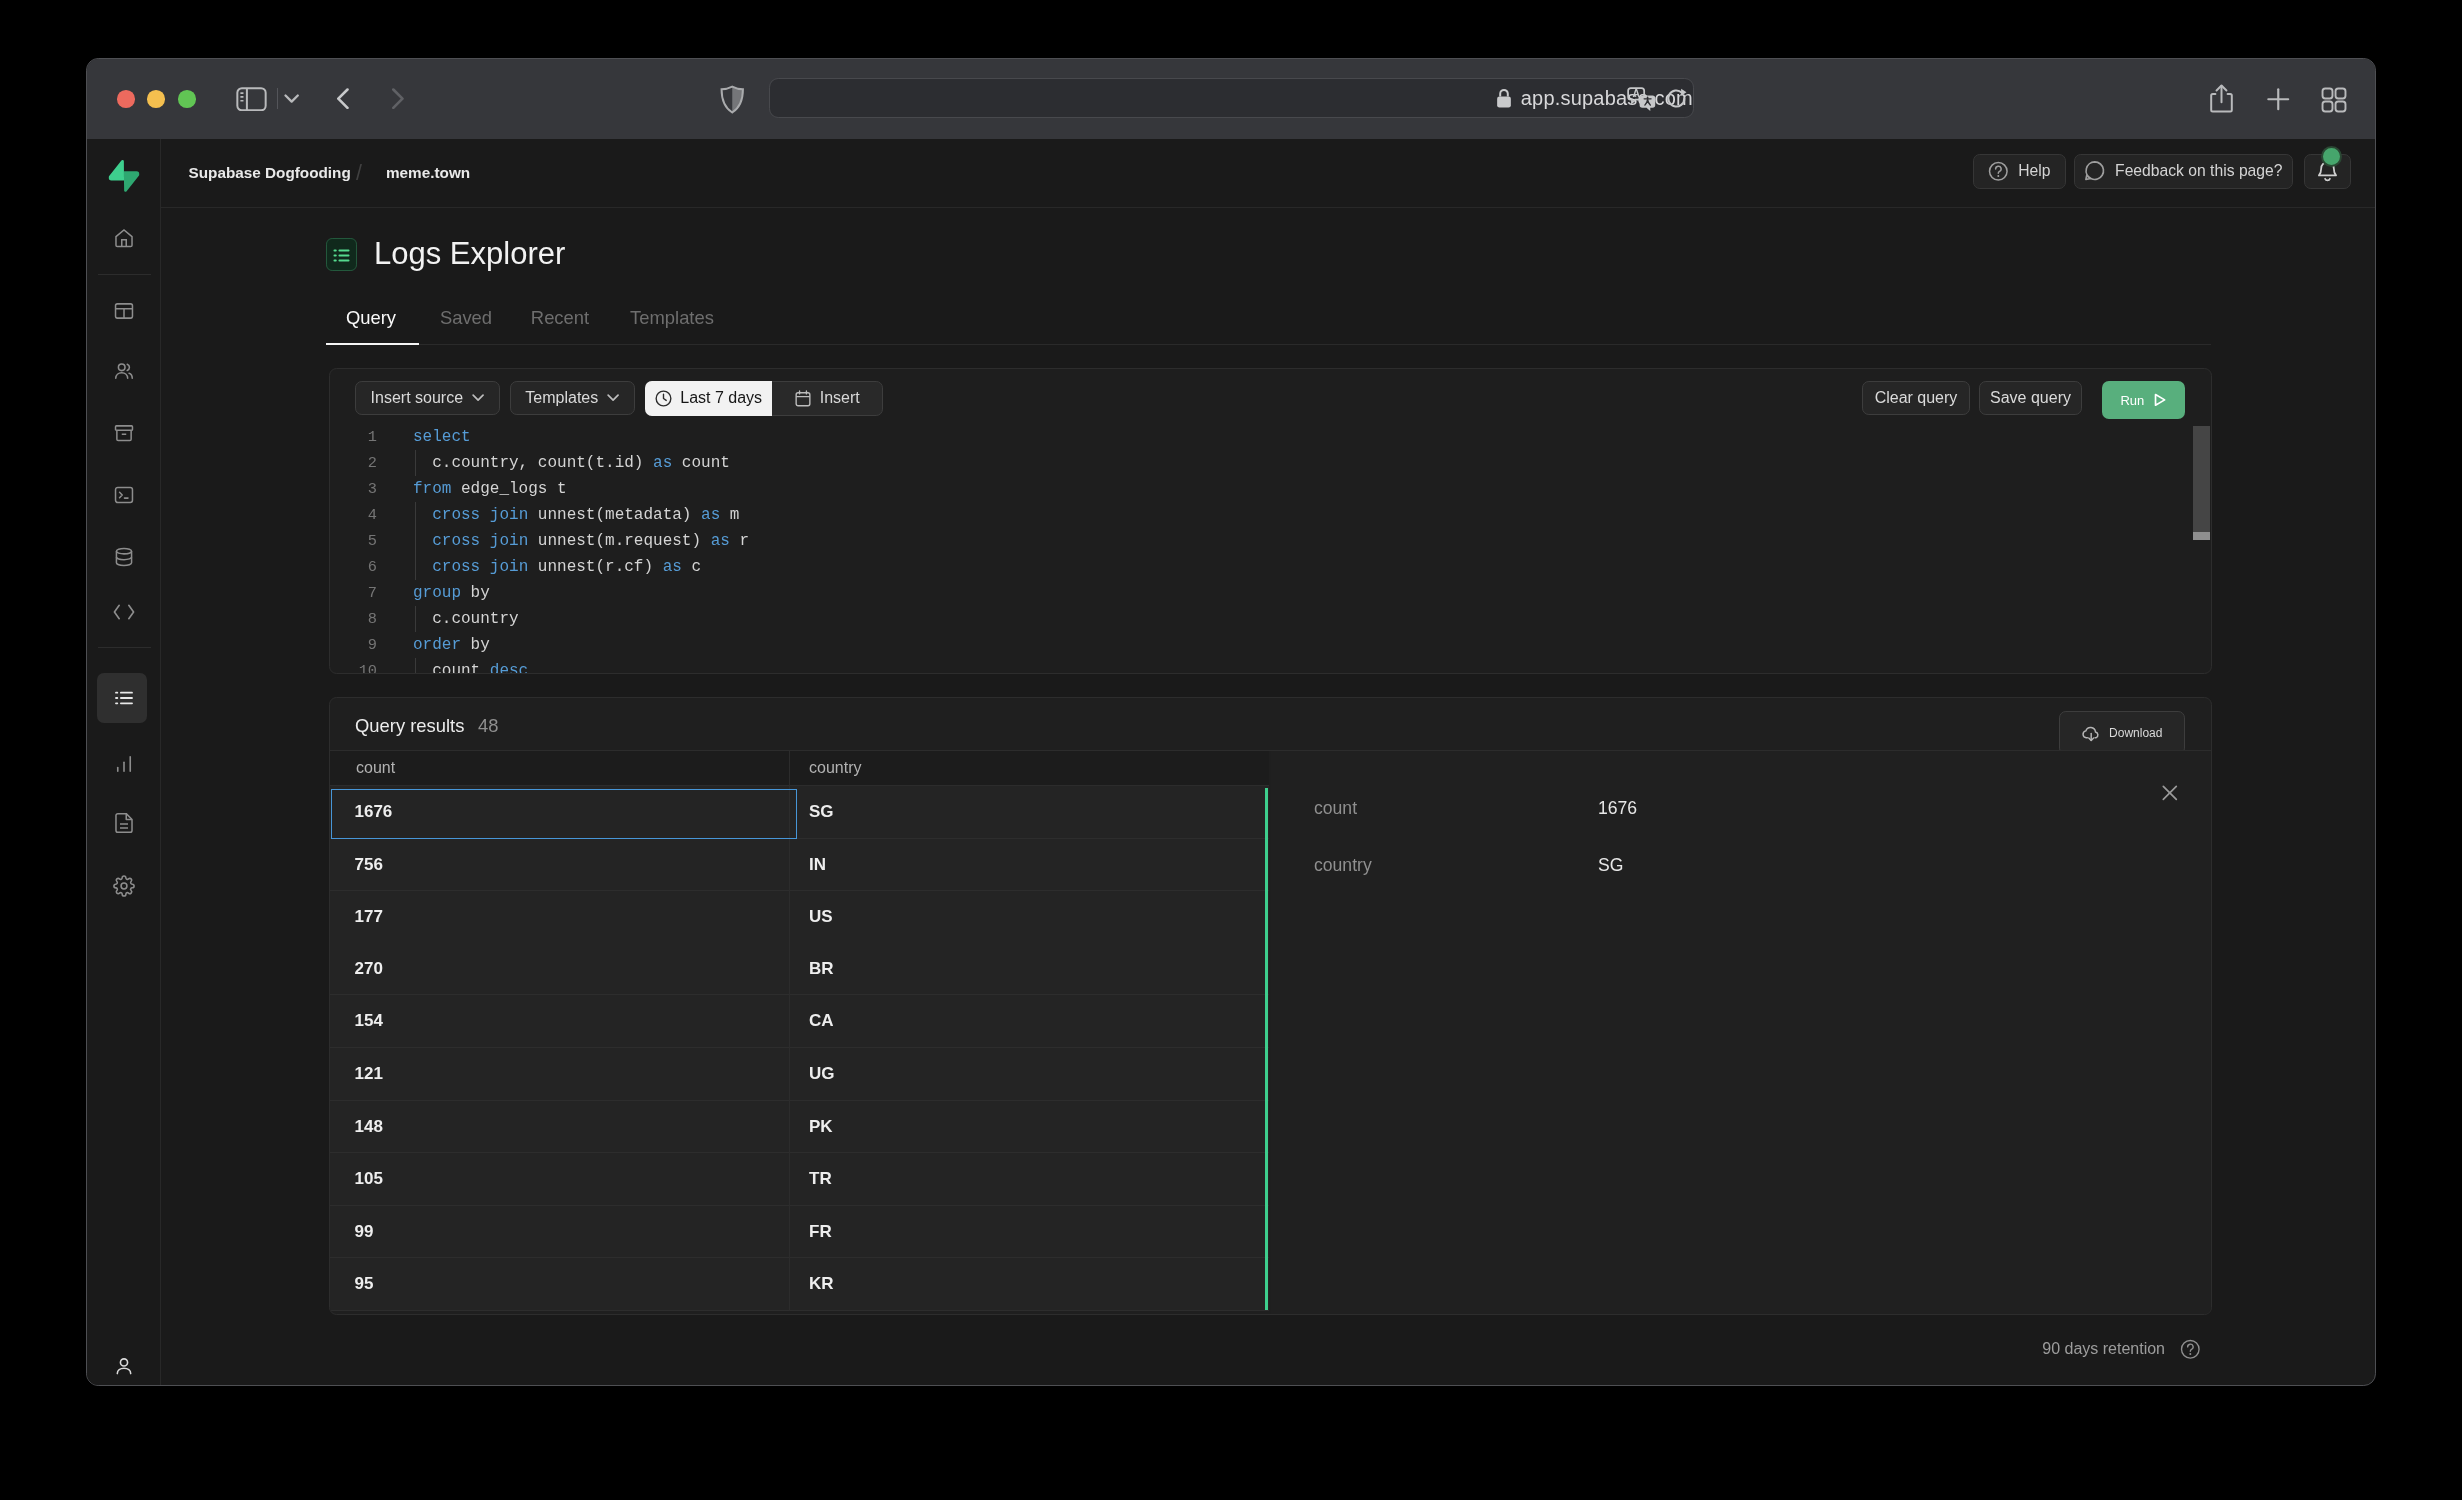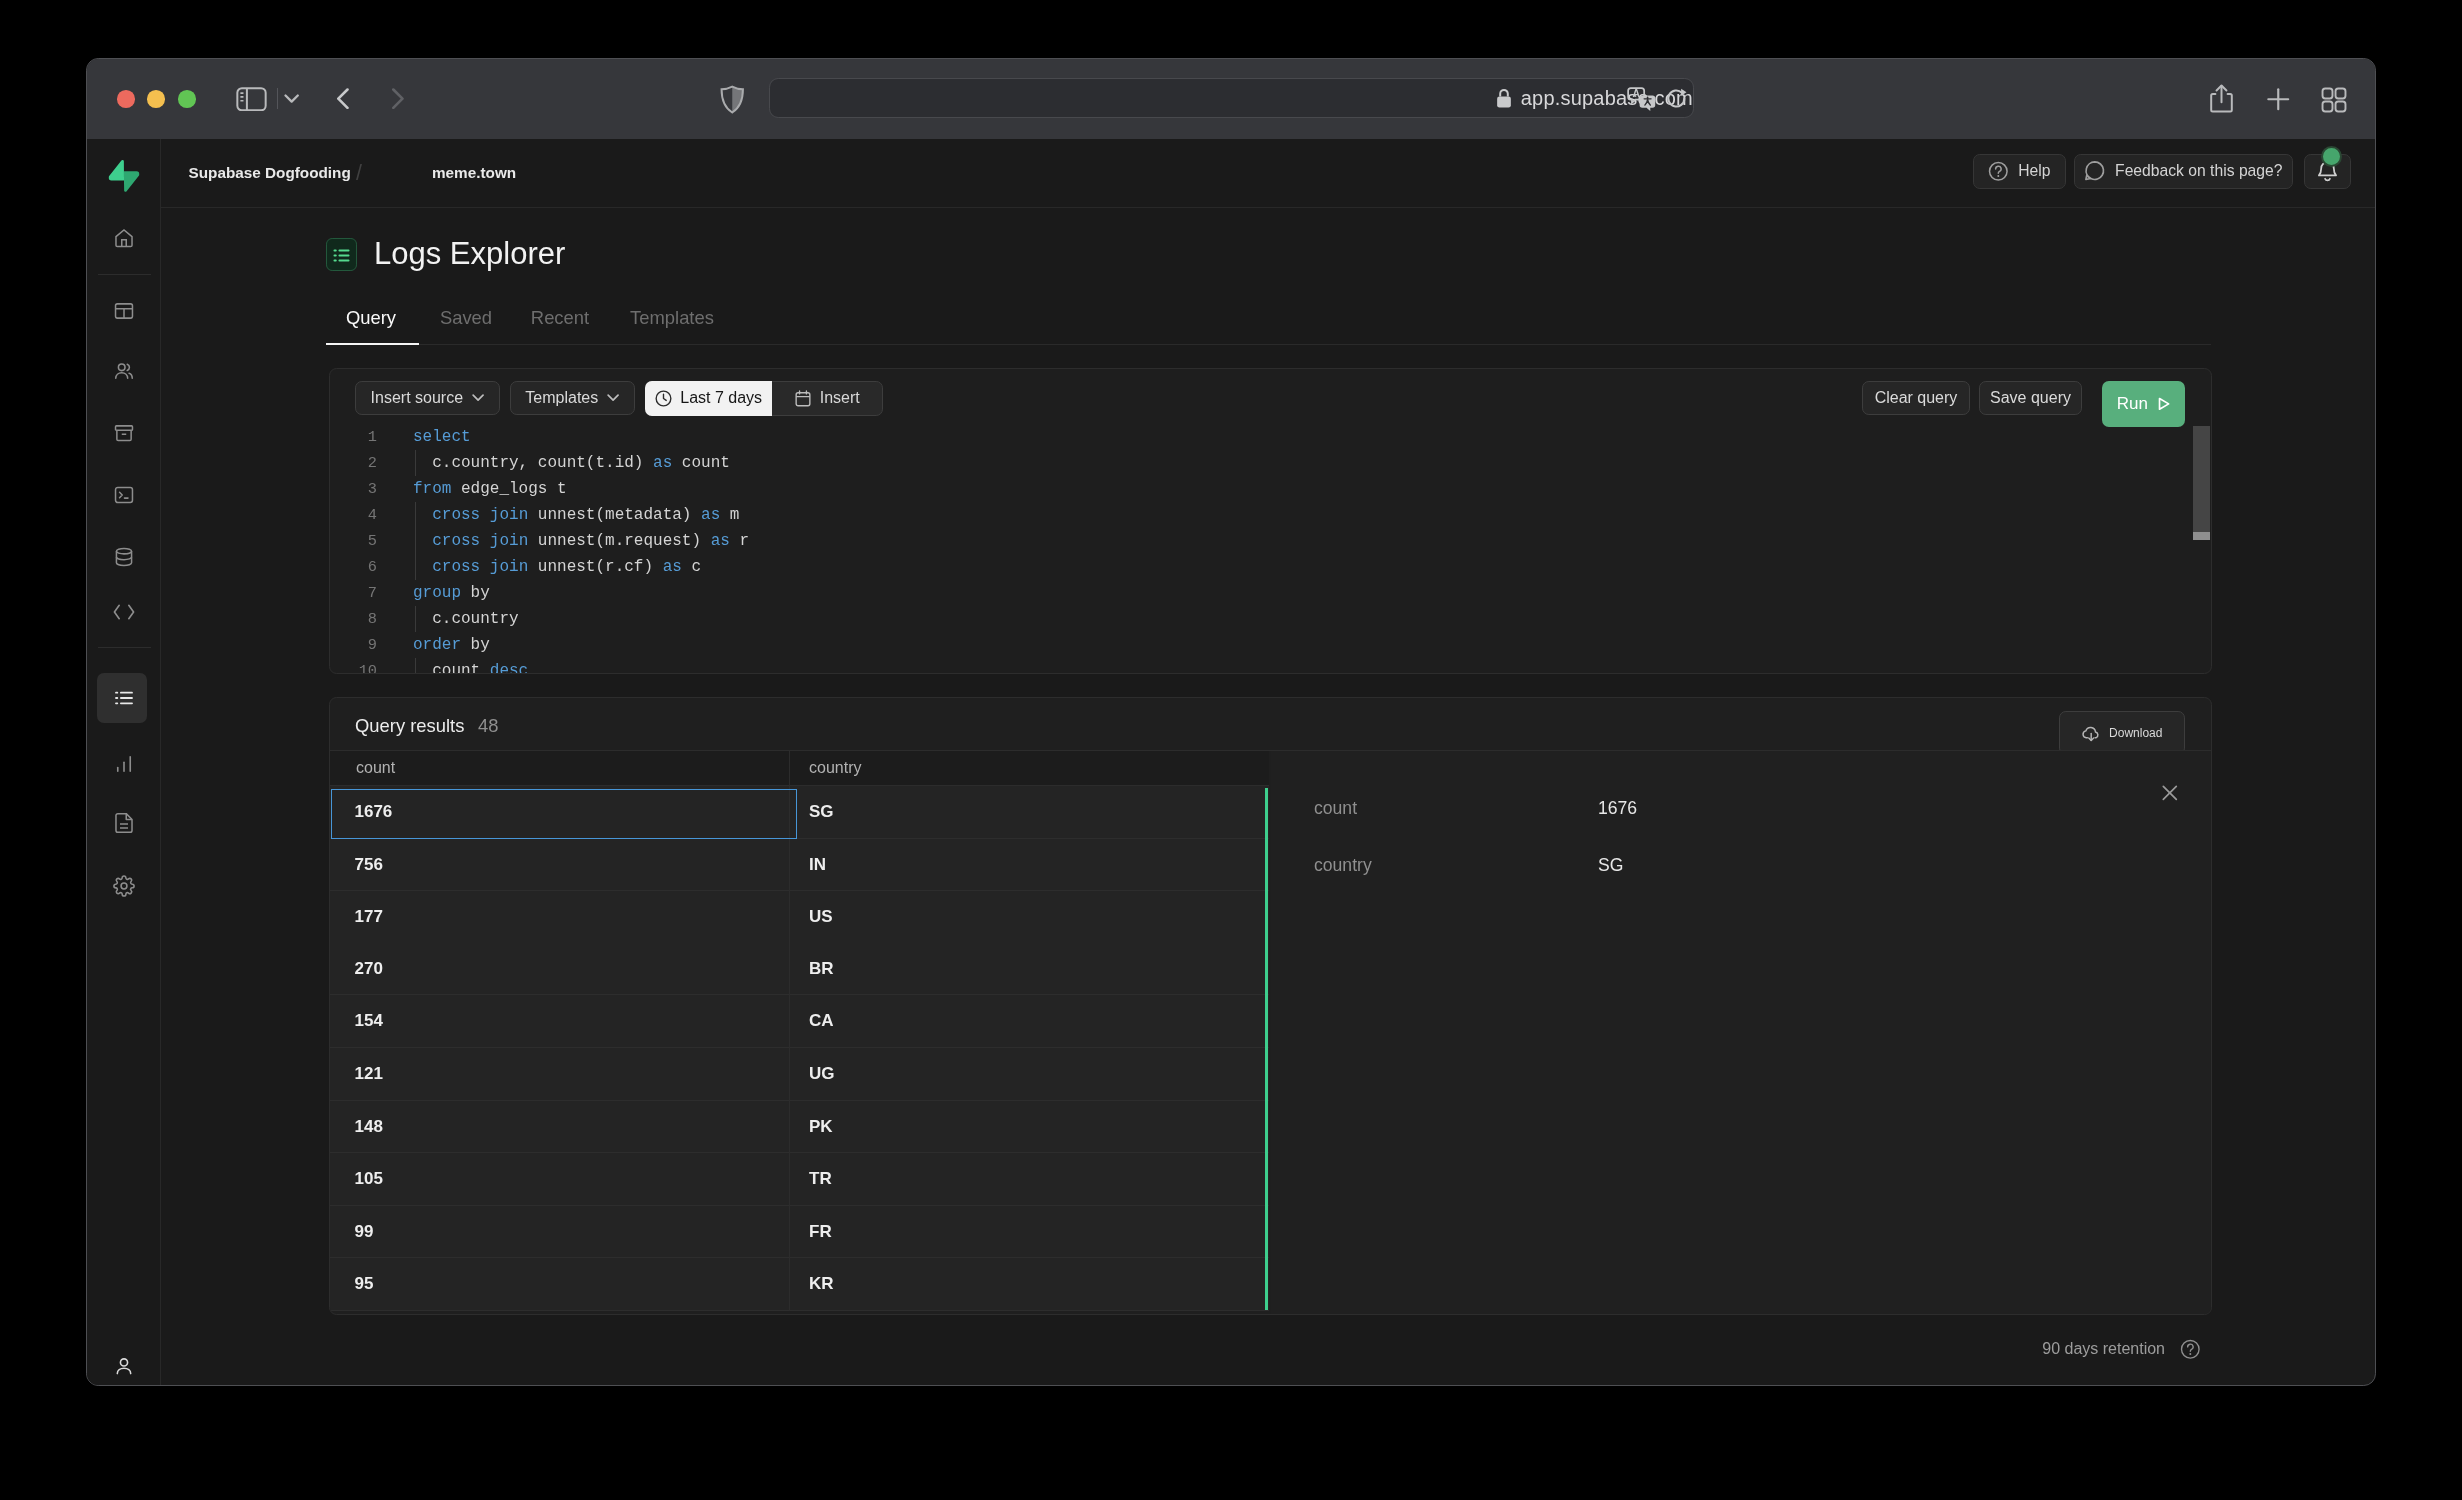--- a/index.html
+++ b/index.html
@@ -109,21 +109,21 @@
     <svg class="abs ticon" style="left:2234px; top:27.5px;" width="26" height="26" viewBox="0 0 34 34">
       <rect x="2" y="2" width="13" height="13" rx="3.5" fill="none" stroke="currentColor" stroke-width="2.5"></rect>
       <rect x="19" y="2" width="13" height="13" rx="3.5" fill="none" stroke="currentColor" stroke-width="2.5"></rect>
       <rect x="2" y="19" width="13" height="13" rx="3.5" fill="none" stroke="currentColor" stroke-width="2.5"></rect>
       <rect x="19" y="19" width="13" height="13" rx="3.5" fill="none" stroke="currentColor" stroke-width="2.5"></rect>
     </svg>
   </div>
   <div id="topnav">
     <div class="abs" style="left:27.5px; top:34px; transform:translateY(-50%); font-size:15.3px; font-weight:bold; color:#e9e9e9;">Supabase Dogfooding</div>
     <div class="abs" style="left:195px; top:34px; transform:translateY(-50%); font-size:21.4px; color:#414141; font-weight:300;">/</div>
-    <div class="abs" style="left:225px; top:34px; transform:translateY(-50%); font-size:15.3px; font-weight:bold; color:#e9e9e9;margin-left:46px;">meme.town</div>
+    <div class="abs" style="left:225px; top:34px; transform:translateY(-50%); font-size:15.3px; font-weight:bold; color:#e9e9e9;">meme.town</div>
     <div class="navbtn" style="left:1812px; width:93px;">
       <svg width="20.6" height="20.6" viewBox="0 0 27 27" style="color:#9e9e9e;">
         <circle cx="13.5" cy="13.5" r="11.5" fill="none" stroke="currentColor" stroke-width="2"></circle>
         <path d="M10 10.4 a3.6 3.6 0 1 1 5.2 3.2 c-1.2.6 -1.7 1.2 -1.7 2.4" fill="none" stroke="currentColor" stroke-width="2" stroke-linecap="round"></path>
         <circle cx="13.5" cy="19.6" r="1.3" fill="currentColor"></circle>
       </svg>
       <span>Help</span>
     </div>
     <div class="navbtn" style="left:1913px; width:219px;">
       <svg width="21.4" height="21.4" viewBox="0 0 28 28" style="color:#9e9e9e;">
@@ -261,21 +261,21 @@
           <line x1="15" y1="1" x2="15" y2="5" stroke="currentColor" stroke-width="1.8" stroke-linecap="round"></line>
         </svg>
         <span>Insert</span>
       </div>
       <div class="btn" style="left:1532px; top:12.2px; width:108px;">
           <span>Clear query</span>
         </div>
       <div class="btn" style="left:1649px; top:12.2px; width:103px;">
           <span>Save query</span>
         </div>
-      <div class="abs" style="left:1772px; top:12.2px; width:83px; height:46px; background:#58af7d; border-radius:6.9px; display:flex; align-items:center; justify-content:center; gap:10px; color:#fff; font-size:17px;">
+      <div class="abs" style="left:1772px; top:12.2px; width:83px; height:38px; background:#58af7d; border-radius:6.9px; display:flex; align-items:center; justify-content:center; gap:10px; color:#fff; font-size:13px;">
         <span>Run</span>
         <svg width="12.2" height="13.8" viewBox="0 0 16 18">
             <path d="M2 2 L14 9 L2 16 Z" fill="none" stroke="#fff" stroke-width="2.2" stroke-linejoin="round"></path>
           </svg>
       </div>
 
       <div id="editor" class="mono">
       <div class="lineno" style="top:55px;">1</div>
       <div class="codeline cd" style="top:55px;"><span class="kw">select</span></div>
       <div class="lineno" style="top:81px;">2</div>

